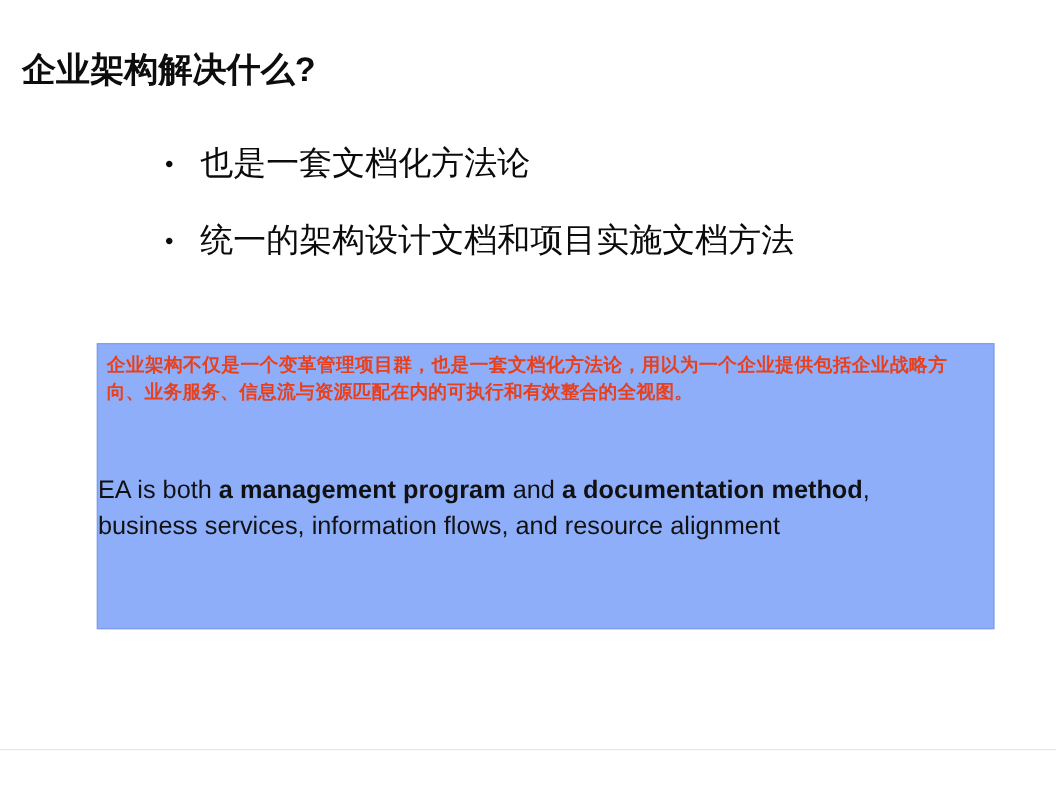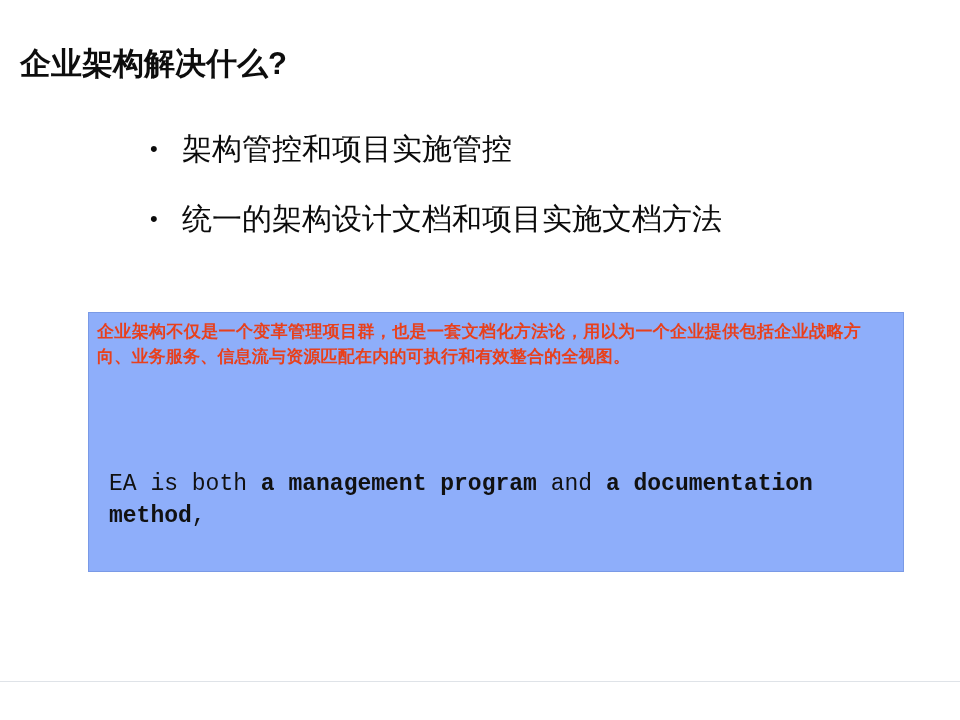--- a/index.html
+++ b/index.html
@@ -77,28 +77,27 @@
     font-family: "Liberation Sans", "DejaVu Sans", sans-serif;
     font-size: 17px;
     font-weight: bold;
     color: #e8401c;
     line-height: 25px;
     letter-spacing: 0.2px;
     text-align: justify;
   }
   .callout-en {
     position: absolute;
-    left: 20px;
+    left: 0;
     top: 116px;
     width: 764px;
-    font-family: Liberation Mono, monospace;
+    font-family: Liberation Sans, sans-serif;
     font-size: 23px;
     color: #111111;
     line-height: 32px;
-    margin-top: 39px;
   }
   .callout-en b {
     font-weight: bold;
   }
   .footer-rule {
     position: absolute;
     left: 0;
     top: 681px;
     width: 960px;
     height: 1px;
@@ -109,32 +108,33 @@
 <body>
 
 <div class="slide">
 
   <h1 class="slide-title">企业架构解决什么?</h1>
 
   <div class="bullet-list">
 
     <div class="bullet-item">
       <span class="bullet-dot">•</span>
-      <span class="bullet-text">架构管控和项目实施管控</span>
+      <span class="bullet-text">也是一套文档化方法论</span>
     </div>
 
     <div class="bullet-item">
       <span class="bullet-dot">•</span>
       <span class="bullet-text">统一的架构设计文档和项目实施文档方法</span>
     </div>
 
   </div>
 
   <div class="callout-box">
     <div class="callout-cn">企业架构不仅是一个变革管理项目群，也是一套文档化方法论，用以为一个企业提供包括企业战略方向、业务服务、信息流与资源匹配在内的可执行和有效整合的全视图。</div>
     <div class="callout-en" id="callout-en">
         <div><span>EA is both </span><b>a management program</b><span> and </span><b>a documentation method</b><span>,</span></div>
+        <div><span>business services, information flows, and resource alignment</span></div>
       </div>
   </div>
 
   <div class="footer-rule"></div>
 
 </div>
 
 </body></html>

